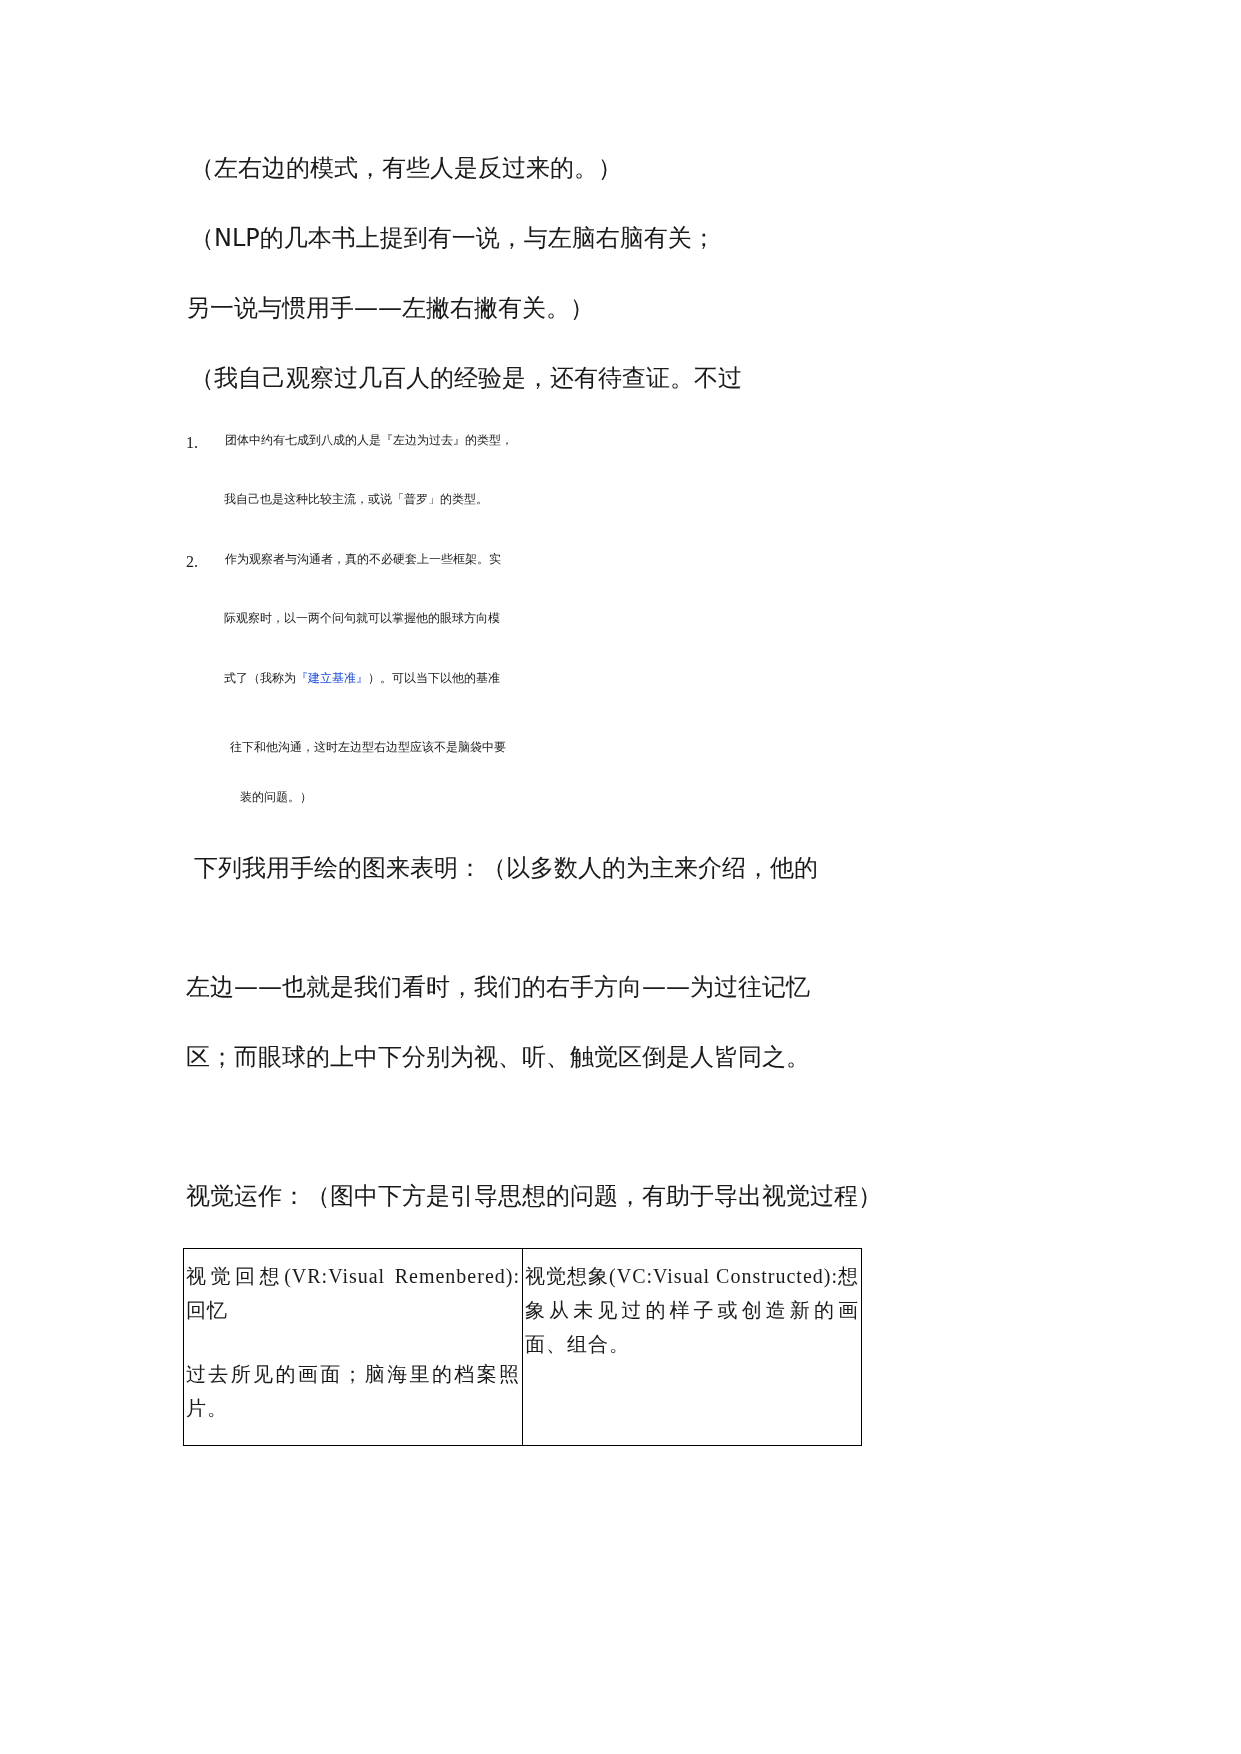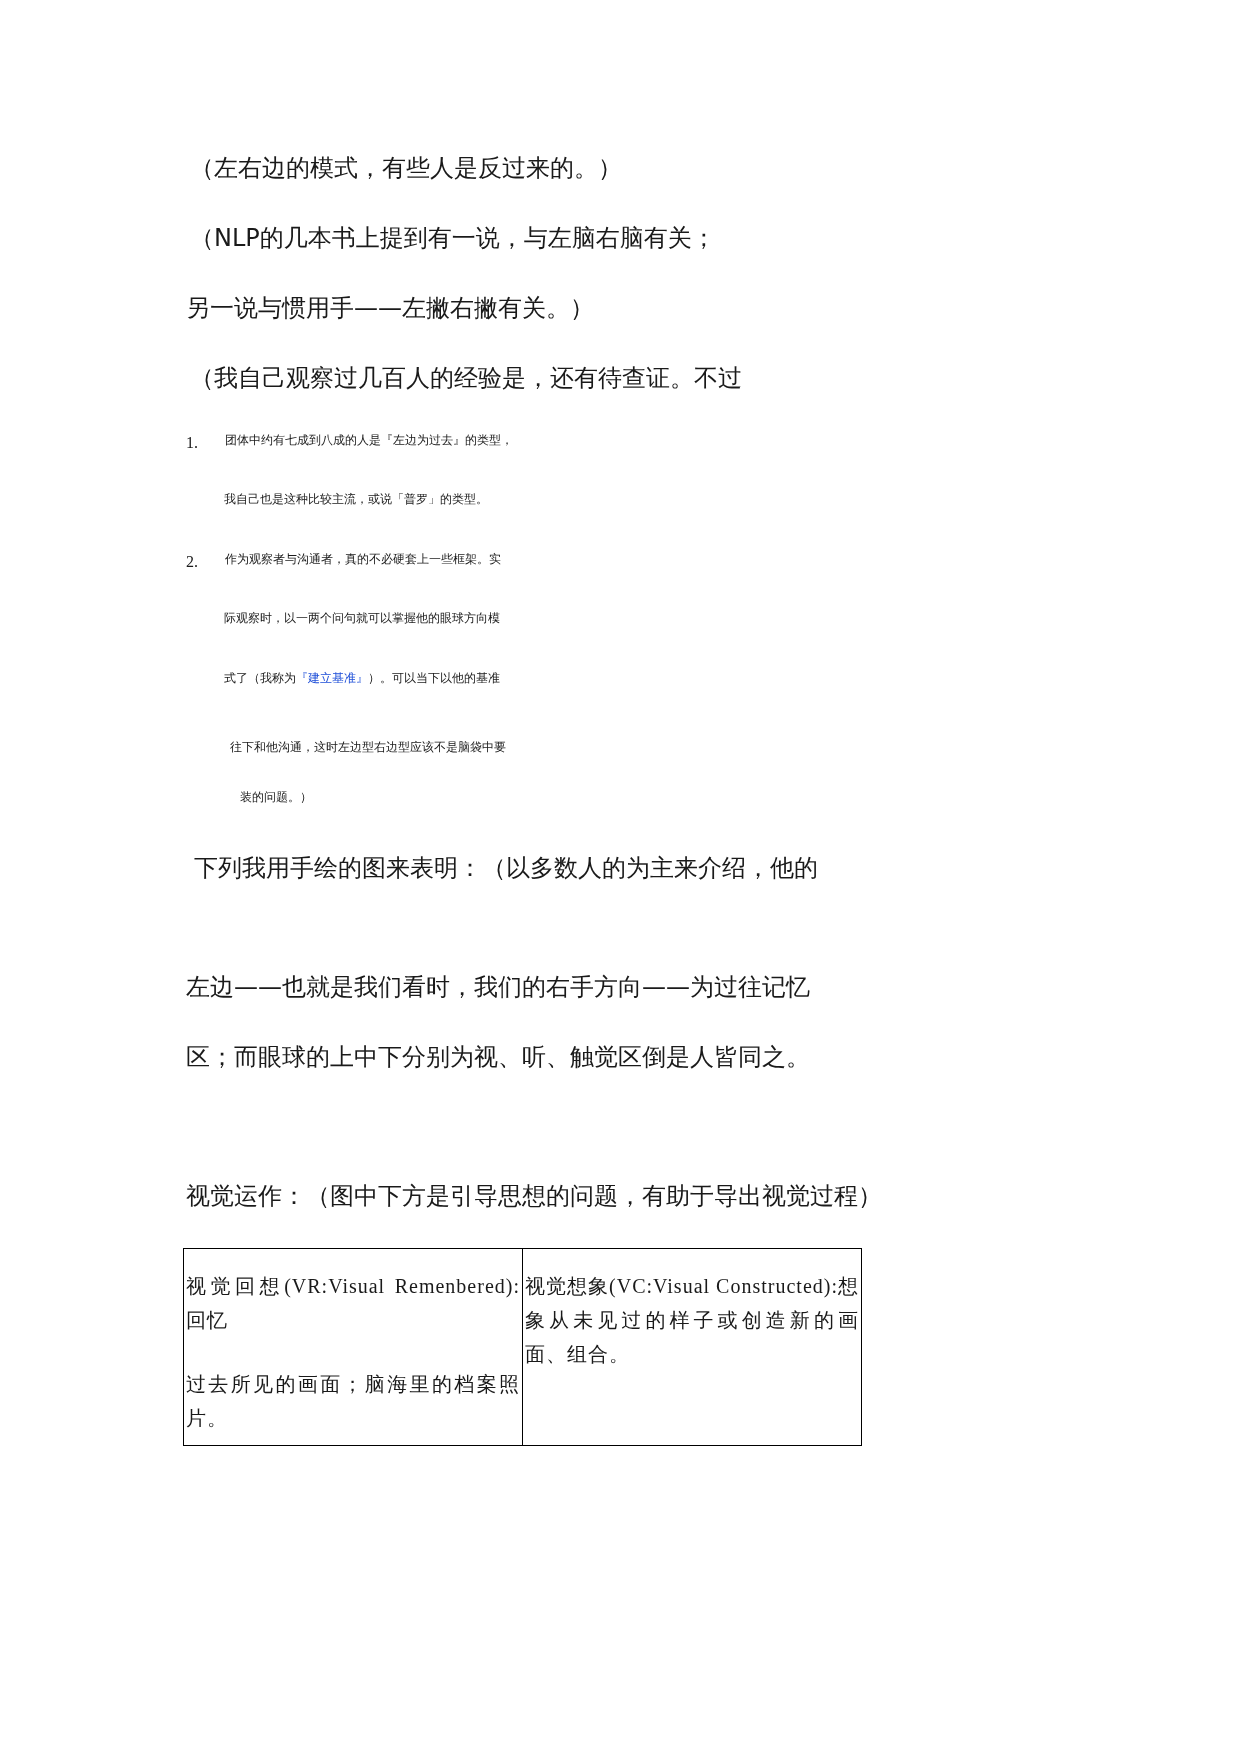--- a/index.html
+++ b/index.html
@@ -5,21 +5,21 @@
   html, body { margin: 0; padding: 0; background: #ffffff; }
   body { width: 1241px; height: 1754px; position: relative; overflow: hidden;
          font-family: "DejaVu Sans", "Liberation Sans", sans-serif; color: #1a1a1a; }
   .line { position: absolute; white-space: nowrap; }
   .big { font-size: 24px; letter-spacing: 0px; }
   .small { font-size: 12px; font-family: "Liberation Serif", "DejaVu Serif", serif; }
   .num { position: absolute; font-size: 16px; font-family: "Liberation Serif", serif; }
   .red { color: #1d4ed8; }
   table.vis { position: absolute; left: 183px; top: 1248px; width: 679px; height: 198px;
               border-collapse: collapse; table-layout: fixed; }
-  table.vis td { border: 1.5px solid #000; vertical-align: top; padding: 20px 2px 2px 2px;
+  table.vis td { border: 1.5px solid #000; vertical-align: top; padding: 10px 2px 2px 2px;
                  font-family: "Liberation Serif", "DejaVu Serif", serif; font-size: 20px;
                  line-height: 34px; text-align: justify; letter-spacing: 1px; }
   .gap { height: 30px; }
 </style>
 </head>
 <body>
 
 <div>
 
   <div class="line big" style="left:190px; top:152px;">（左右边的模式，有些人是反过来的。）</div>

